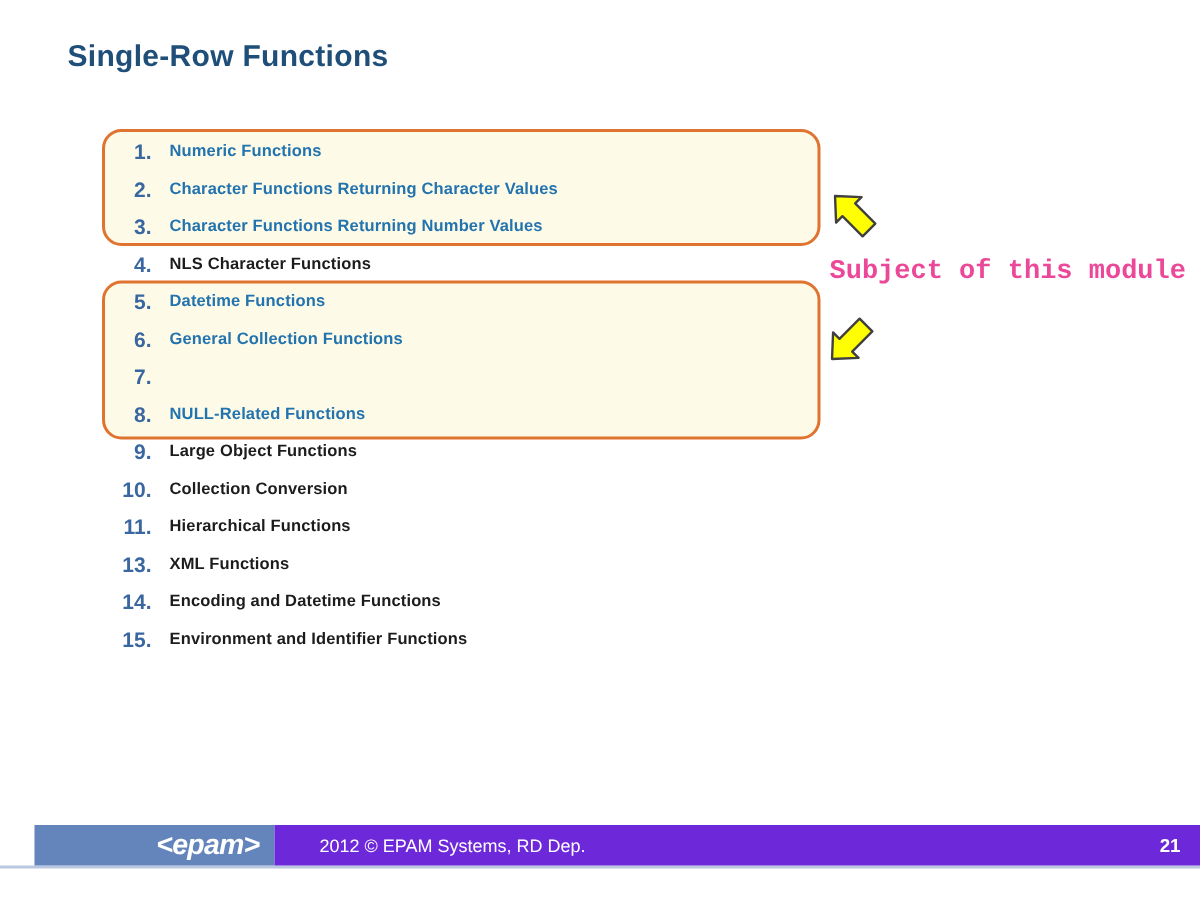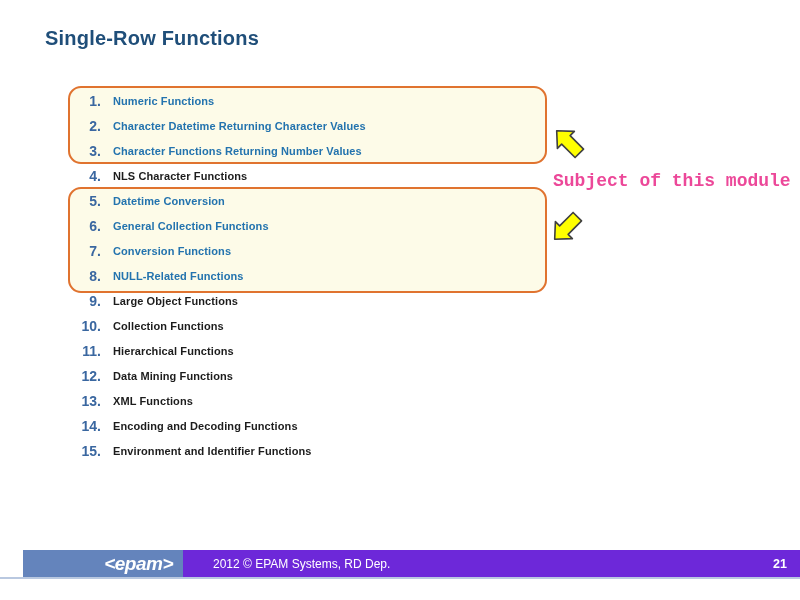--- a/index.html
+++ b/index.html
@@ -67,69 +67,64 @@
   <div class="hl-box box1"></div>
   <div class="hl-box box2"></div>
 
   <div class="fn-list">
     <div class="fn-row hl">
         <span class="fn-num">1.</span>
         <span class="fn-label">Numeric Functions</span>
       </div>
     <div class="fn-row hl">
         <span class="fn-num">2.</span>
-        <span class="fn-label">Character Datetime Returning Character Values</span>
+        <span class="fn-label">Character Functions Returning Character Values</span>
       </div>
     <div class="fn-row hl">
         <span class="fn-num">3.</span>
         <span class="fn-label">Character Functions Returning Number Values</span>
       </div>
     <div class="fn-row">
         <span class="fn-num">4.</span>
         <span class="fn-label">NLS Character Functions</span>
       </div>
     <div class="fn-row hl">
         <span class="fn-num">5.</span>
-        <span class="fn-label">Datetime Conversion</span>
+        <span class="fn-label">Datetime Functions</span>
       </div>
     <div class="fn-row hl">
         <span class="fn-num">6.</span>
         <span class="fn-label">General Collection Functions</span>
       </div>
     <div class="fn-row hl">
         <span class="fn-num">7.</span>
-        <span class="fn-label">Conversion Functions</span>
       </div>
     <div class="fn-row hl">
         <span class="fn-num">8.</span>
         <span class="fn-label">NULL-Related Functions</span>
       </div>
     <div class="fn-row">
         <span class="fn-num">9.</span>
         <span class="fn-label">Large Object Functions</span>
       </div>
     <div class="fn-row">
         <span class="fn-num">10.</span>
-        <span class="fn-label">Collection Functions</span>
+        <span class="fn-label">Collection Conversion</span>
       </div>
     <div class="fn-row">
         <span class="fn-num">11.</span>
         <span class="fn-label">Hierarchical Functions</span>
-      </div>
-    <div class="fn-row">
-        <span class="fn-num">12.</span>
-        <span class="fn-label">Data Mining Functions</span>
       </div>
     <div class="fn-row">
         <span class="fn-num">13.</span>
         <span class="fn-label">XML Functions</span>
       </div>
     <div class="fn-row">
         <span class="fn-num">14.</span>
-        <span class="fn-label">Encoding and Decoding Functions</span>
+        <span class="fn-label">Encoding and Datetime Functions</span>
       </div>
     <div class="fn-row">
         <span class="fn-num">15.</span>
         <span class="fn-label">Environment and Identifier Functions</span>
       </div>
   </div>
 
   <svg class="arrow a1" width="44" height="44" viewBox="0 0 44 44">
     <polygon points="6,22 19,10 19,16 38,16 38,28 19,28 19,34" transform="rotate(45 22 22)" fill="#ffff00" stroke="#404040" stroke-width="1.6" stroke-linejoin="round"></polygon>
   </svg>

